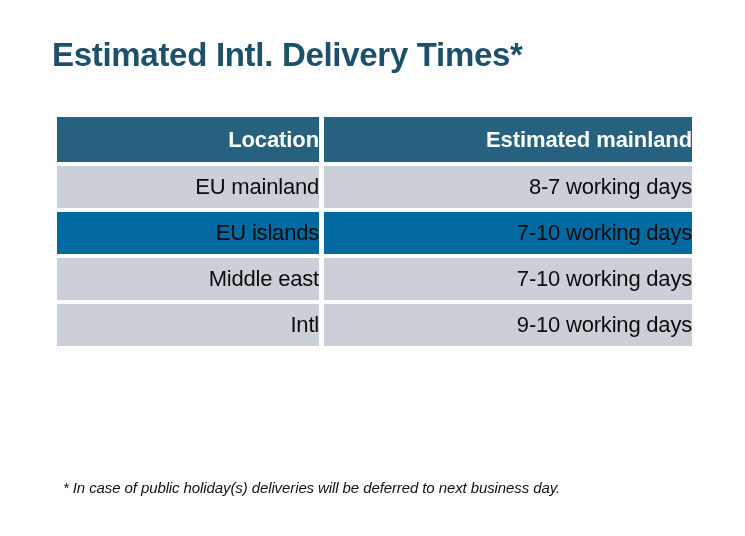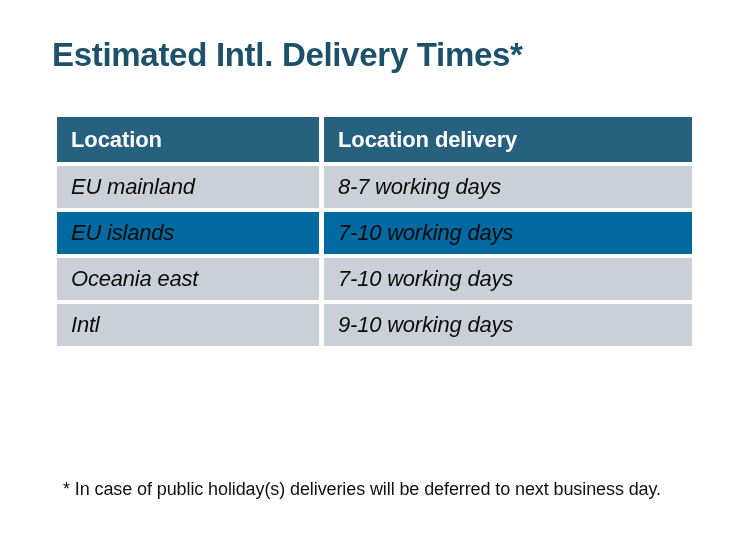--- a/index.html
+++ b/index.html
@@ -37,21 +37,21 @@
     top: 113px;
     width: 640px;
     border-collapse: separate;
     border-spacing: 5px 4px;
     table-layout: fixed;
   }
   .delivery-table th,
   .delivery-table td {
     margin: 5px;
     padding: 0;
-    text-align: left;
+    text-align: right;
     vertical-align: middle;
   }
   .col-location { width: 262px; }
   .col-delivery { width: 368px; }
 
   .delivery-table thead th {
     background: #26617f;
     color: #ffffff;
     font-size: 22px;
     font-weight: bold;
@@ -61,67 +61,67 @@
     white-space: nowrap;
   }
   .delivery-table tbody td {
     height: 42px;
     font-size: 22px;
     font-weight: normal;
     color: #0b0b0b;
     padding: 0 0 0 14px;
     letter-spacing: -0.2px;
     white-space: nowrap;
-    font-style: italic;
   }
   .delivery-table tbody tr.row-dark td {
     background: #cbd0d8;
   }
   .delivery-table tbody tr.row-light td {
     background: #0369a1;
   }
   .footnote {
     position: absolute;
     left: 63px;
     top: 479px;
-    font-size: 18px;
+    font-size: 15px;
     color: #111111;
     letter-spacing: -0.1px;
     white-space: nowrap;
+    font-style: italic;
   }
 </style>
 </head>
 <body>
 
 <div class="page">
 
   <div class="page-title">Estimated Intl. Delivery Times*</div>
 
   <table class="delivery-table">
     <colgroup>
       <col class="col-location">
       <col class="col-delivery">
     </colgroup>
     <thead>
       <tr>
         <th>Location</th>
-        <th>Location delivery</th>
+        <th>Estimated mainland</th>
       </tr>
     </thead>
     <tbody>
       <tr class="row-dark">
         <td>EU mainland</td>
         <td>8-7 working days</td>
       </tr>
       <tr class="row-light">
         <td>EU islands</td>
         <td>7-10 working days</td>
       </tr>
       <tr class="row-dark">
-        <td>Oceania east</td>
+        <td>Middle east</td>
         <td>7-10 working days</td>
       </tr>
       <tr class="row-dark">
         <td>Intl</td>
         <td>9-10 working days</td>
       </tr>
     </tbody>
   </table>
 
   <div class="footnote">* In case of public holiday(s) deliveries will be deferred to next business day.</div>

